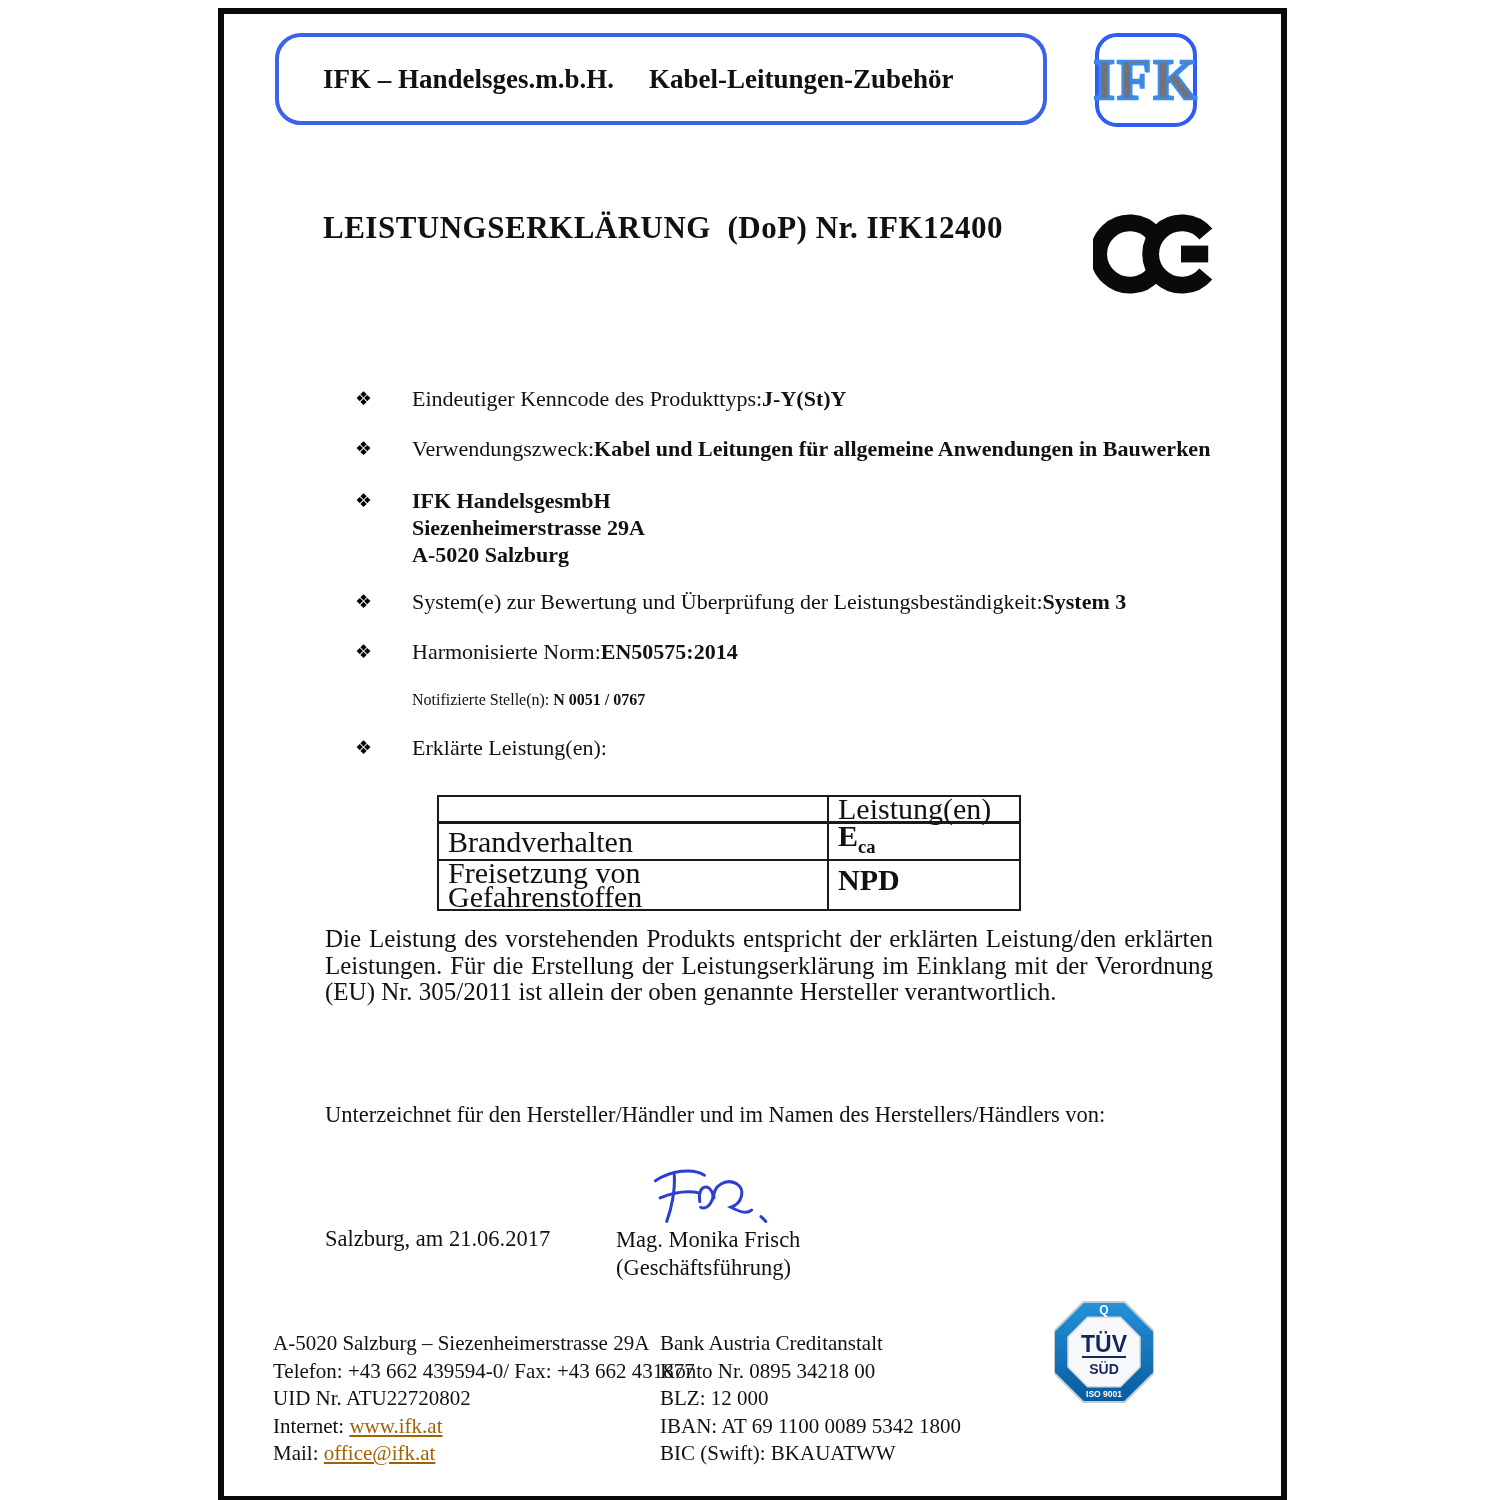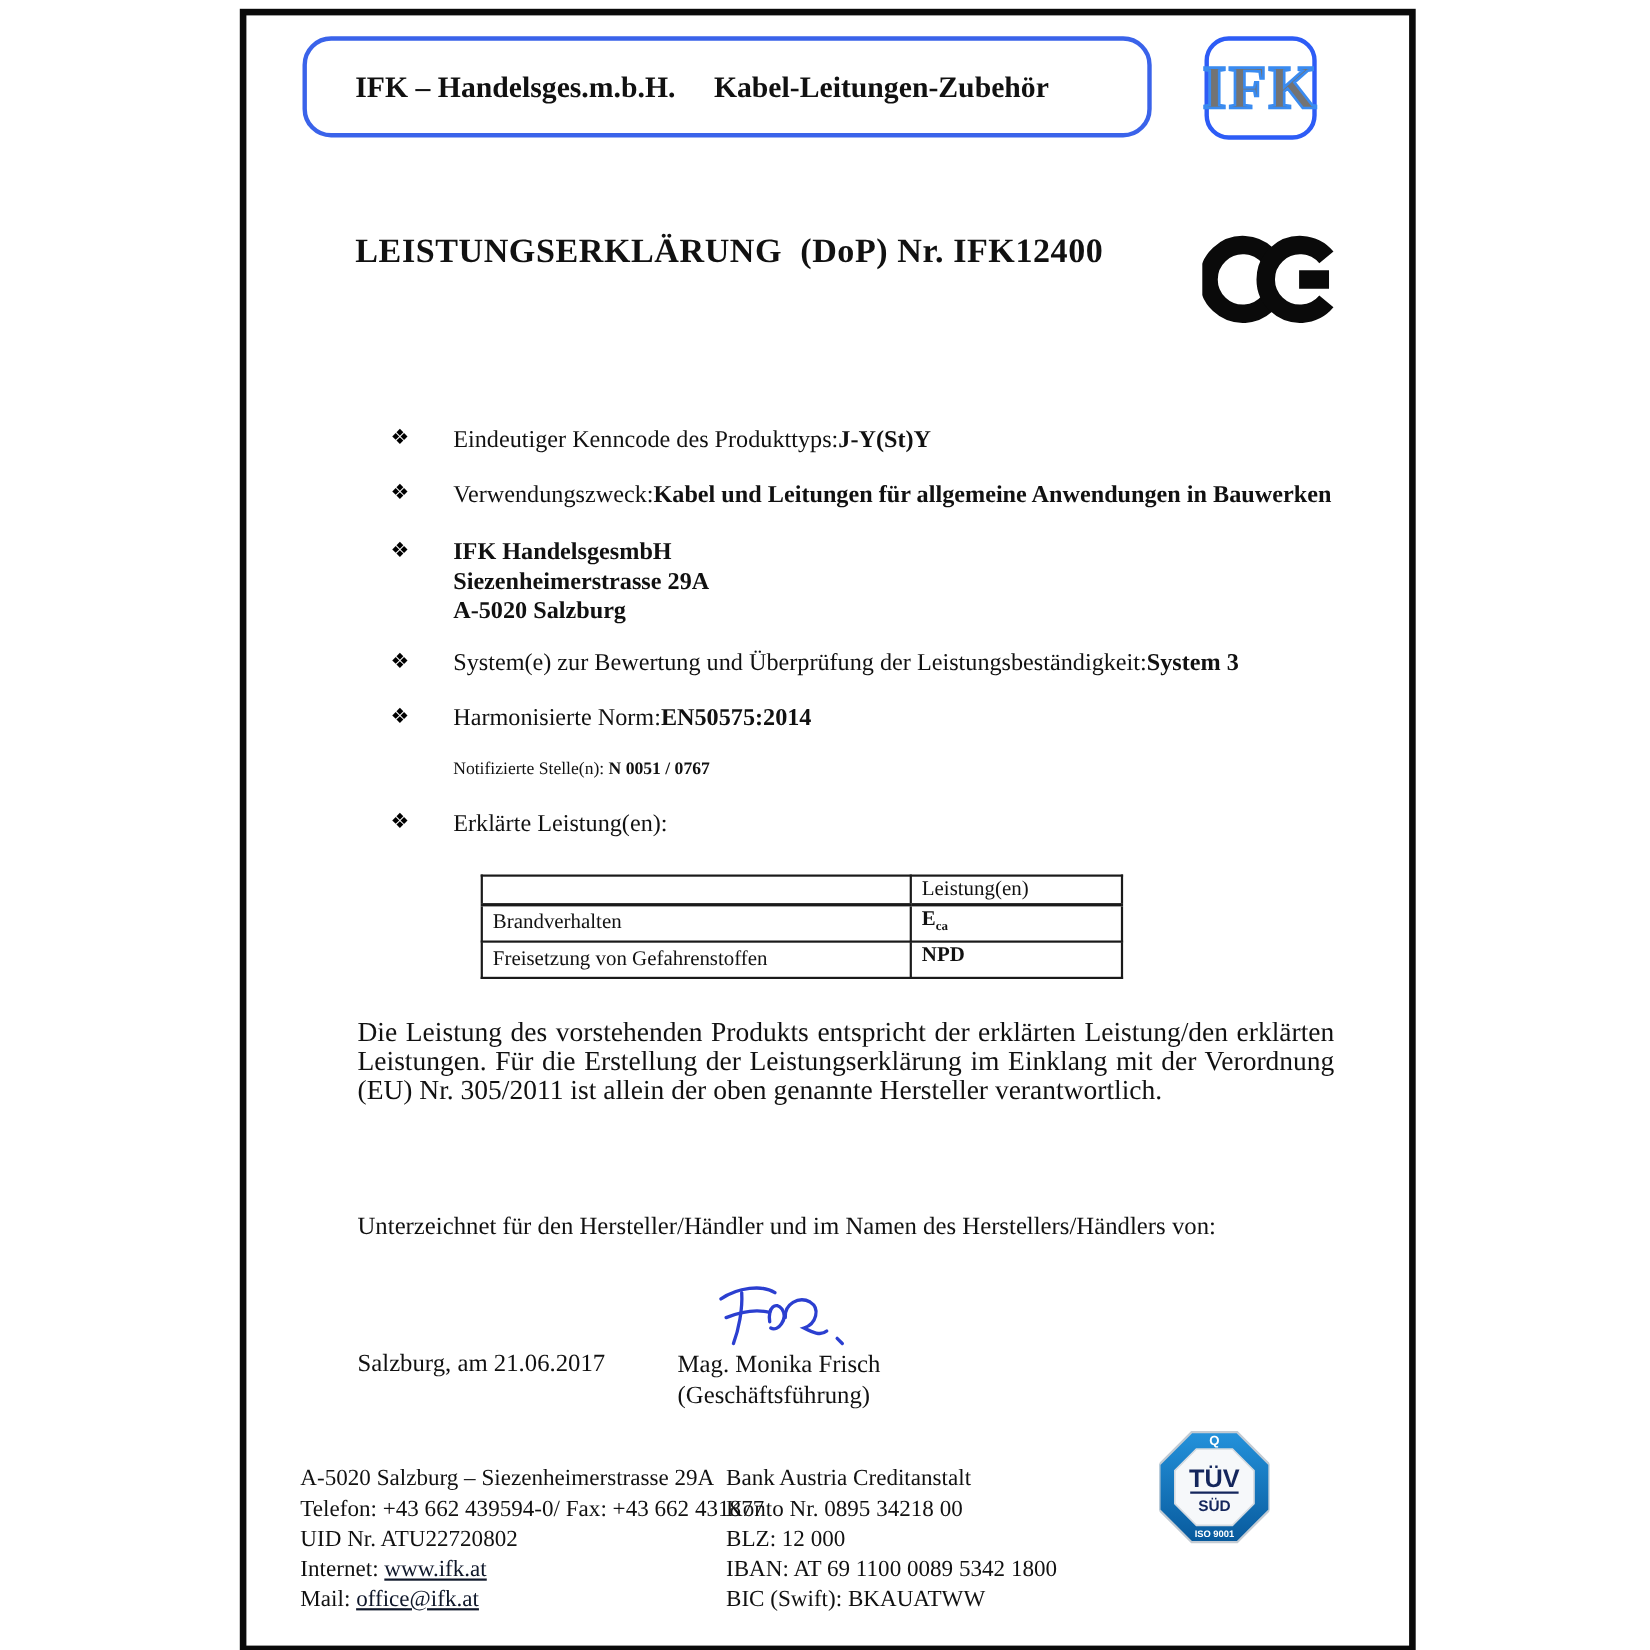--- a/index.html
+++ b/index.html
@@ -32,42 +32,42 @@
         font-size:22px;line-height:27px;}
   .bullet{width:57px;font-family:"DejaVu Sans", sans-serif;font-size:19px;color:#000;}
   .lbl{font-weight:normal;}
   .val{font-weight:bold;}
   .lbl-fixed{display:inline-block;width:178px;}
   .vlines div{font-weight:bold;line-height:27px;}
   .nobullet{position:absolute;left:188px;font-size:16px;line-height:27px;white-space:nowrap;}
 
   
   .perf-table{position:absolute;left:213px;top:781px;border-collapse:collapse;
-              font-size:19px;}
+              font-size:30px;}
   .perf-table td,.perf-table th{border:2px solid #1a1a1a;padding:0 9px;height:24px;
               text-align:left;vertical-align:middle;font-weight:normal;line-height:24px;}
   .perf-table .c1{width:370px;}
   .perf-table .c2{width:172px;}
   .perf-table tr.hdr td{border-bottom:3px solid #1a1a1a;}
   .bold{font-weight:bold;}
   sub{font-size:0.62em;font-weight:bold;}
 
   .decl{position:absolute;left:101px;top:912px;width:888px;font-size:25px;
         line-height:26.5px;text-align:justify;margin:0;}
   .signed-for{position:absolute;left:101px;top:1088px;font-size:22.5px;margin:0;white-space:nowrap;}
 
   .sig-svg{position:absolute;left:418px;top:1148px;width:140px;height:66px;}
   .place-date{position:absolute;left:101px;top:1212px;font-size:22.5px;}
   .signer{position:absolute;left:392px;top:1212px;font-size:22.5px;line-height:28px;}
 
   
   .foot-left{position:absolute;left:49px;top:1316px;font-size:21px;line-height:27.5px;}
   .foot-right{position:absolute;left:436px;top:1316px;font-size:21px;line-height:27.5px;}
   .foot-left div,.foot-right div{white-space:nowrap;}
-  .flink{text-decoration:underline;color:#0f172a;}
+  .flink{text-decoration:underline;color:#a16207;}
 
   .tuv{position:absolute;left:830px;top:1282px;width:100px;height:120px;}
 </style>
 </head>
 <body>
 
 <div class="page">
   <div class="doc">
 
     <div class="header-box">

